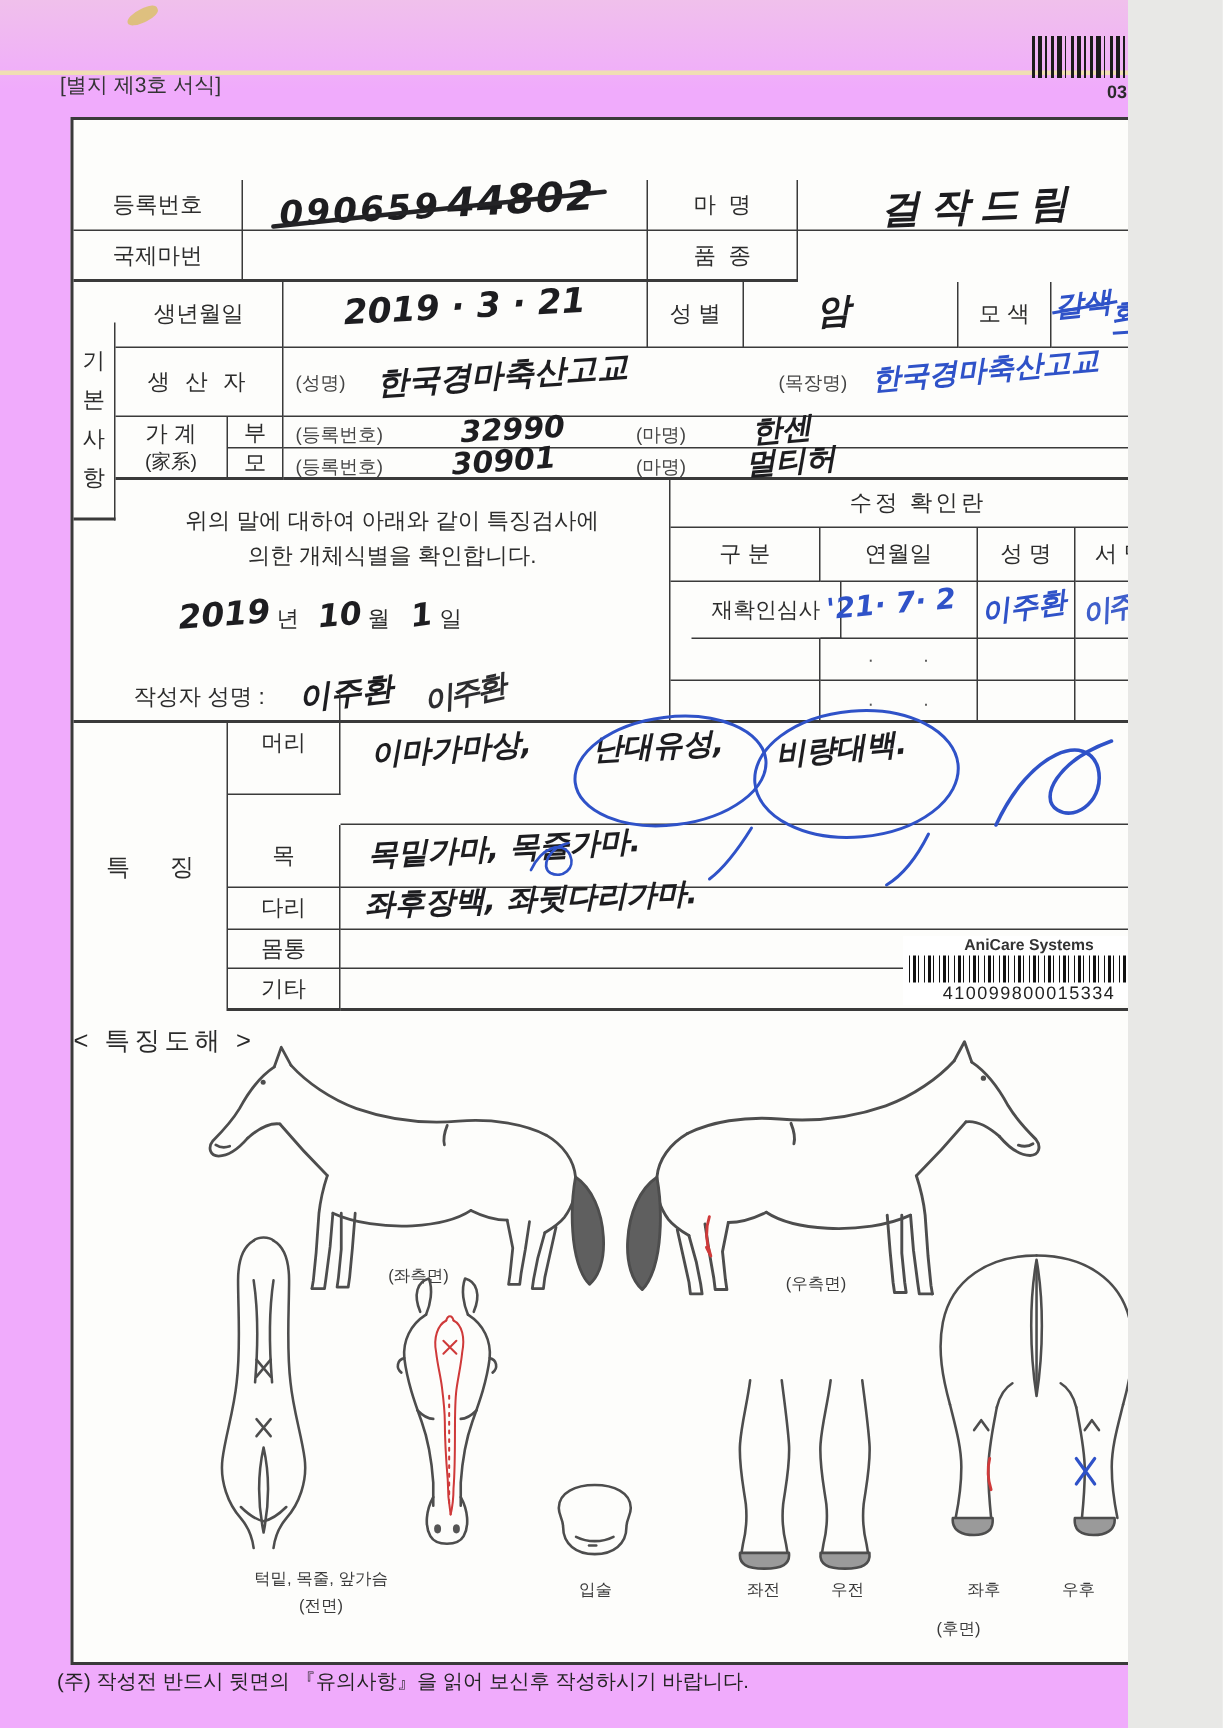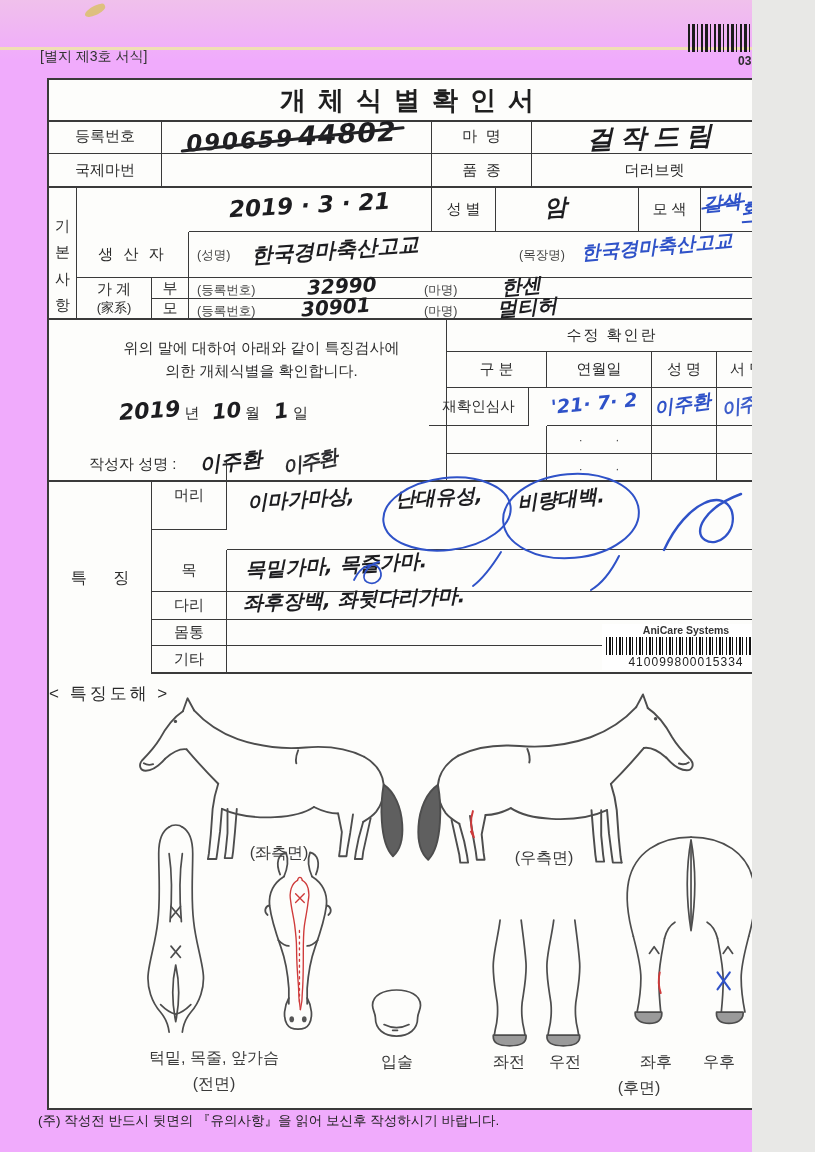--- a/index.html
+++ b/index.html
@@ -21,21 +21,21 @@
 
   
   .docbox{position:absolute;left:47px;top:78px;width:728px;height:1028px;
           border:2px solid #3a3a3a;background:#fdfdfb;}
   .cell{position:absolute;box-sizing:border-box;font-size:15px;color:#2c2c2c;}
   .bb{border-bottom:1.5px solid #3a3a3a;} .bb2{border-bottom:2px solid #3a3a3a;}
   .br{border-right:1.5px solid #3a3a3a;}
   .lbl{display:flex;align-items:center;justify-content:center;text-align:center;}
   .title-row{position:absolute;left:0;top:0;width:728px;height:40px;border-bottom:2px solid #3a3a3a;
     display:flex;align-items:center;justify-content:center;font-size:26px;font-weight:700;letter-spacing:12px;color:#1f1f1f;}
-  .vert-label{display:flex;align-items:flex-end;justify-content:center;text-align:center;}
+  .vert-label{display:flex;align-items:center;justify-content:center;text-align:center;margin-top:27px;}
   .vert-label span{width:16px;word-break:break-all;line-height:1.75;font-size:15px;}
   .small{font-size:12.5px;color:#444;}
   
   .hw{font-family:"DejaVu Sans",sans-serif;font-style:italic;color:#1d1d20;}
   .hw-blue{font-family:"DejaVu Sans",sans-serif;font-style:italic;color:#2f52c8;}
   .strike-wrap{position:relative;display:inline-block;}
   .strike-wrap::after{content:"";position:absolute;left:-6px;right:-8px;top:55%;height:3px;
     background:#232326;transform:rotate(-3deg);border-radius:2px;}
   .blue-strike{position:relative;}
   .blue-strike::after{content:"";position:absolute;left:-2px;right:-4px;top:52%;height:2px;
@@ -45,60 +45,59 @@
   
   .anicare{position:absolute;left:553px;top:544px;width:168px;height:46px;background:#fff;z-index:5;
     text-align:center;}
   .anicare .bc-label{font-size:10.5px;font-weight:700;color:#333;}
   .anicare .bc-bars{margin:1px auto 0;width:160px;height:18px;
     background:repeating-linear-gradient(90deg,#111 0 1px,transparent 1px 3px,#111 3px 5px,transparent 5px 6px,#111 6px 7px,transparent 7px 10px);}
   .anicare .bc-num{font-size:12px;color:#222;letter-spacing:1px;text-align:center;}
   .blue-marks{position:absolute;left:170px;top:372px;width:566px;height:170px;z-index:6;pointer-events:none;}
   .diagram-title{position:absolute;left:0;top:602px;width:728px;text-align:left;
     font-size:17px;font-weight:400;letter-spacing:3px;color:#2a2a2a;}
-  .diag-label{position:absolute;font-size:16px;color:#3a3a3a;text-align:center;}
+  .diag-label{position:absolute;font-size:11px;color:#3a3a3a;text-align:center;}
   svg{display:block;}
 </style>
 </head>
 <body>
 
 <div class="page">
 
   <div class="corner-tint"></div>
   <div class="yellow-line"></div>
   <div class="yellow-blob"></div>
 
   <div class="form-note">[별지 제3호 서식]</div>
   <div class="top-barcode"></div>
   <div class="page-number">03</div>
 
   <div class="docbox">
 
-    <div class="title-row">개체식별확인서</div>
 
     <div class="cell lbl bb br" style="left:0;top:40px;width:113px;height:34px;">등록번호</div>
     <div class="cell bb br" style="left:113px;top:40px;width:270px;height:34px;">
       <span class="strike-wrap" style="position:absolute;left:24px;top:1px;transform:rotate(-3deg);">
         <span class="hw" style="font-size:23px;font-weight:700;letter-spacing:2px;">090659</span><span class="hw" style="font-size:27px;font-weight:800;letter-spacing:1px;margin-left:4px;">44802</span>
       </span>
     </div>
     <div class="cell lbl bb br" style="left:383px;top:40px;width:100px;height:34px;white-space:pre;">마  명</div>
     <div class="cell bb" style="left:483px;top:40px;width:245px;height:34px;">
       <span class="hw" style="position:absolute;left:55px;top:0;font-size:26px;font-weight:800;letter-spacing:7px;transform:rotate(-2deg);">걸작드림</span>
     </div>
 
     <div class="cell lbl bb2 br" style="left:0;top:74px;width:113px;height:34px;">국제마번</div>
     <div class="cell bb2 br" style="left:113px;top:74px;width:270px;height:34px;"></div>
     <div class="cell lbl bb2 br" style="left:383px;top:74px;width:100px;height:34px;white-space:pre;">품  종</div>
-    <div class="cell lbl bb2" style="left:483px;top:74px;width:245px;height:34px;">더러브렛</div>
 
     <div class="cell vert-label bb2 br" style="left:0;top:108px;width:28px;height:132px;">
       <span>기본사항</span>
     </div>
 
+    <div class="cell lbl bb br" style="left:28px;top:108px;width:112px;height:44px;">생년월일</div>
     <div class="cell bb br" style="left:140px;top:108px;width:243px;height:44px;">
       <span class="hw" style="position:absolute;left:40px;top:4px;font-size:23px;font-weight:700;transform:rotate(-3deg);">2019 · 3 · 21</span>
     </div>
     <div class="cell lbl bb br" style="left:383px;top:108px;width:64px;height:44px;white-space:pre;">성 별</div>
     <div class="cell bb br" style="left:447px;top:108px;width:143px;height:44px;">
       <span class="hw" style="position:absolute;left:48px;top:4px;font-size:23px;font-weight:700;transform:rotate(-4deg);">암</span>
     </div>
     <div class="cell lbl bb br" style="left:590px;top:108px;width:62px;height:44px;white-space:pre;">모 색</div>
     <div class="cell bb" style="left:652px;top:108px;width:76px;height:44px;">
       <span class="hw-blue blue-strike" style="position:absolute;left:2px;top:2px;font-size:19px;font-weight:700;transform:rotate(-6deg);">갈색</span>
@@ -151,21 +150,21 @@
         <span class="hw sig" style="font-size:20px;margin-left:16px;">이주환</span>
       </div>
     </div>
 
     <div class="cell lbl bb" style="left:398px;top:240px;width:330px;height:32px;font-size:15px;letter-spacing:2px;">수정 확인란</div>
     <div class="cell lbl bb br" style="left:398px;top:272px;width:100px;height:36px;white-space:pre;">구 분</div>
     <div class="cell lbl bb br" style="left:498px;top:272px;width:105px;height:36px;">연월일</div>
     <div class="cell lbl bb br" style="left:603px;top:272px;width:65px;height:36px;white-space:pre;">성 명</div>
     <div class="cell lbl bb" style="left:668px;top:272px;width:60px;height:36px;white-space:pre;">서 명</div>
 
-    <div class="cell lbl bb br" style="left:380px;top:308px;width:100px;height:38px;font-size:14.5px;">재확인심사</div>
+    <div class="cell lbl bb br" style="left:412px;top:308px;width:100px;height:38px;font-size:14.5px;">재확인심사</div>
     <div class="cell bb br" style="left:498px;top:308px;width:105px;height:38px;">
       <span class="hw-blue" style="position:absolute;left:4px;top:4px;font-size:19px;font-weight:700;transform:rotate(-5deg);">'21· 7· 2</span>
     </div>
     <div class="cell bb br" style="left:603px;top:308px;width:65px;height:38px;">
       <span class="hw-blue" style="position:absolute;left:2px;top:4px;font-size:19px;font-weight:700;transform:rotate(-8deg);">이주환</span>
     </div>
     <div class="cell bb" style="left:668px;top:308px;width:60px;height:38px;">
       <span class="hw-blue sig" style="position:absolute;left:4px;top:4px;font-size:19px;">이주환</span>
     </div>
 

